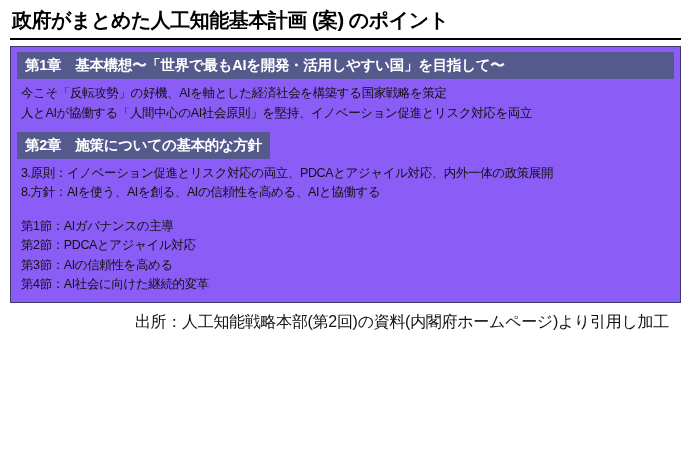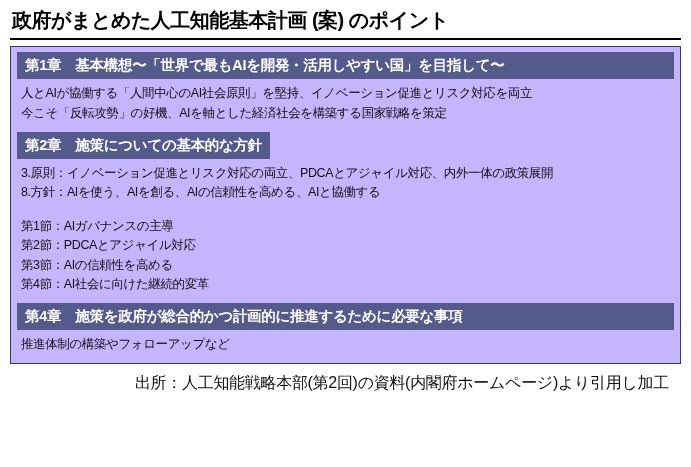--- a/index.html
+++ b/index.html
@@ -28,21 +28,21 @@
     color: #000000;
     margin: 2px 0 6px 2px;
     line-height: 1.2;
   }
   .title-rule {
     height: 2px;
     background: #000000;
     margin: 0 0 6px 0;
   }
   .panel {
-    background: #c4b5fd;
+    background: #8b5cf6;
     border: 1px solid #3a3a6a;
     box-sizing: border-box;
     padding: 5px 6px 6px 6px;
     width: 671px;
     margin: 0 auto;
   }
   .chapter {
     margin-bottom: 7px;
   }
   .chapter:last-child {
@@ -88,46 +88,40 @@
 <div class="page">
 
   <div class="title">政府がまとめた人工知能基本計画 (案) のポイント</div>
   <div class="title-rule"></div>
 
   <div class="panel">
 
     <div class="chapter">
       <div class="chapter-head full">第1章　基本構想〜「世界で最もAIを開発・活用しやすい国」を目指して〜</div>
       <div class="chapter-body">
+        <div class="line">今こそ「反転攻勢」の好機、AIを軸とした経済社会を構築する国家戦略を策定</div>
         <div class="line">人とAIが協働する「人間中心のAI社会原則」を堅持、イノベーション促進とリスク対応を両立</div>
-        <div class="line">今こそ「反転攻勢」の好機、AIを軸とした経済社会を構築する国家戦略を策定</div>
       </div>
     </div>
 
     <div class="chapter">
       <div class="chapter-head inline">第2章　施策についての基本的な方針</div>
       <div class="chapter-body">
         <div class="line">3.原則：イノベーション促進とリスク対応の両立、PDCAとアジャイル対応、内外一体の政策展開</div>
         <div class="line">8.方針：AIを使う、AIを創る、AIの信頼性を高める、AIと協働する</div>
       </div>
     </div>
 
     <div class="chapter">
       <div class="chapter-body">
         <div class="line">第1節：AIガバナンスの主導</div>
         <div class="line">第2節：PDCAとアジャイル対応</div>
         <div class="line">第3節：AIの信頼性を高める</div>
         <div class="line">第4節：AI社会に向けた継続的変革</div>
       </div>
     </div>
 
-    <div class="chapter">
-      <div class="chapter-head full">第4章　施策を政府が総合的かつ計画的に推進するために必要な事項</div>
-      <div class="chapter-body">
-        <div class="line">推進体制の構築やフォローアップなど</div>
-      </div>
-    </div>
 
   </div>
 
   <div class="source">出所：人工知能戦略本部(第2回)の資料(内閣府ホームページ)より引用し加工</div>
 
 </div>
 
 </body></html>

